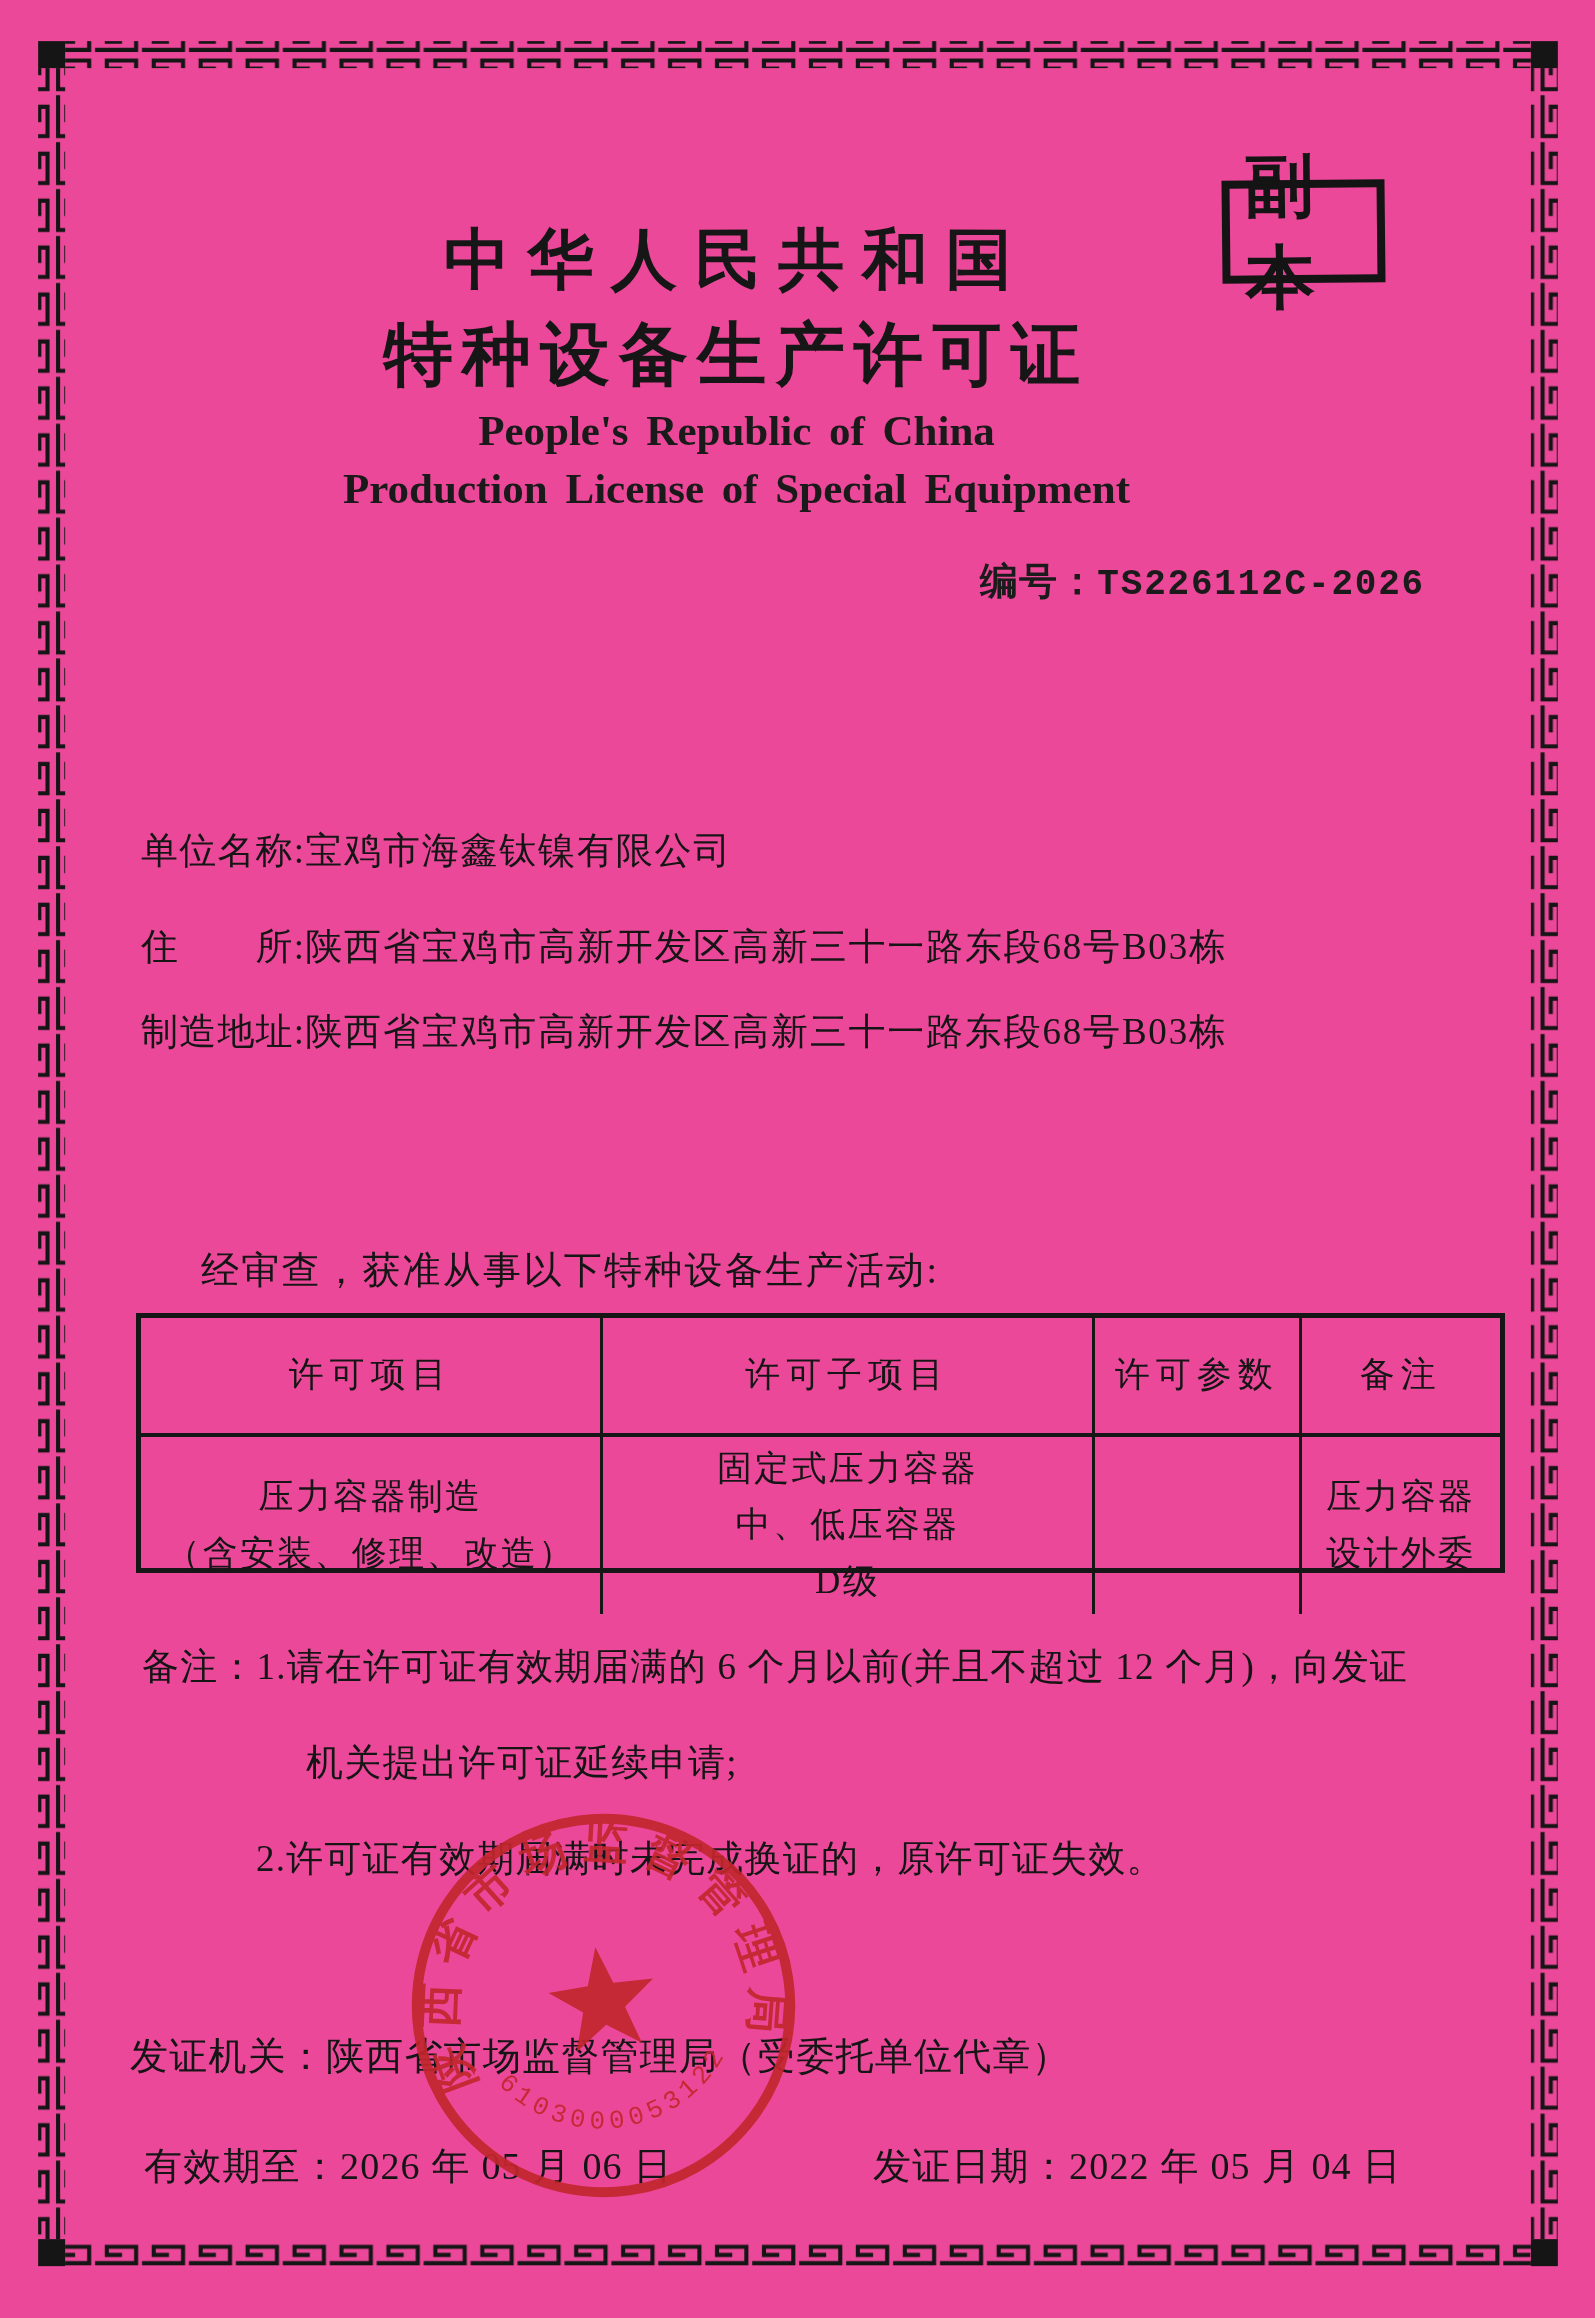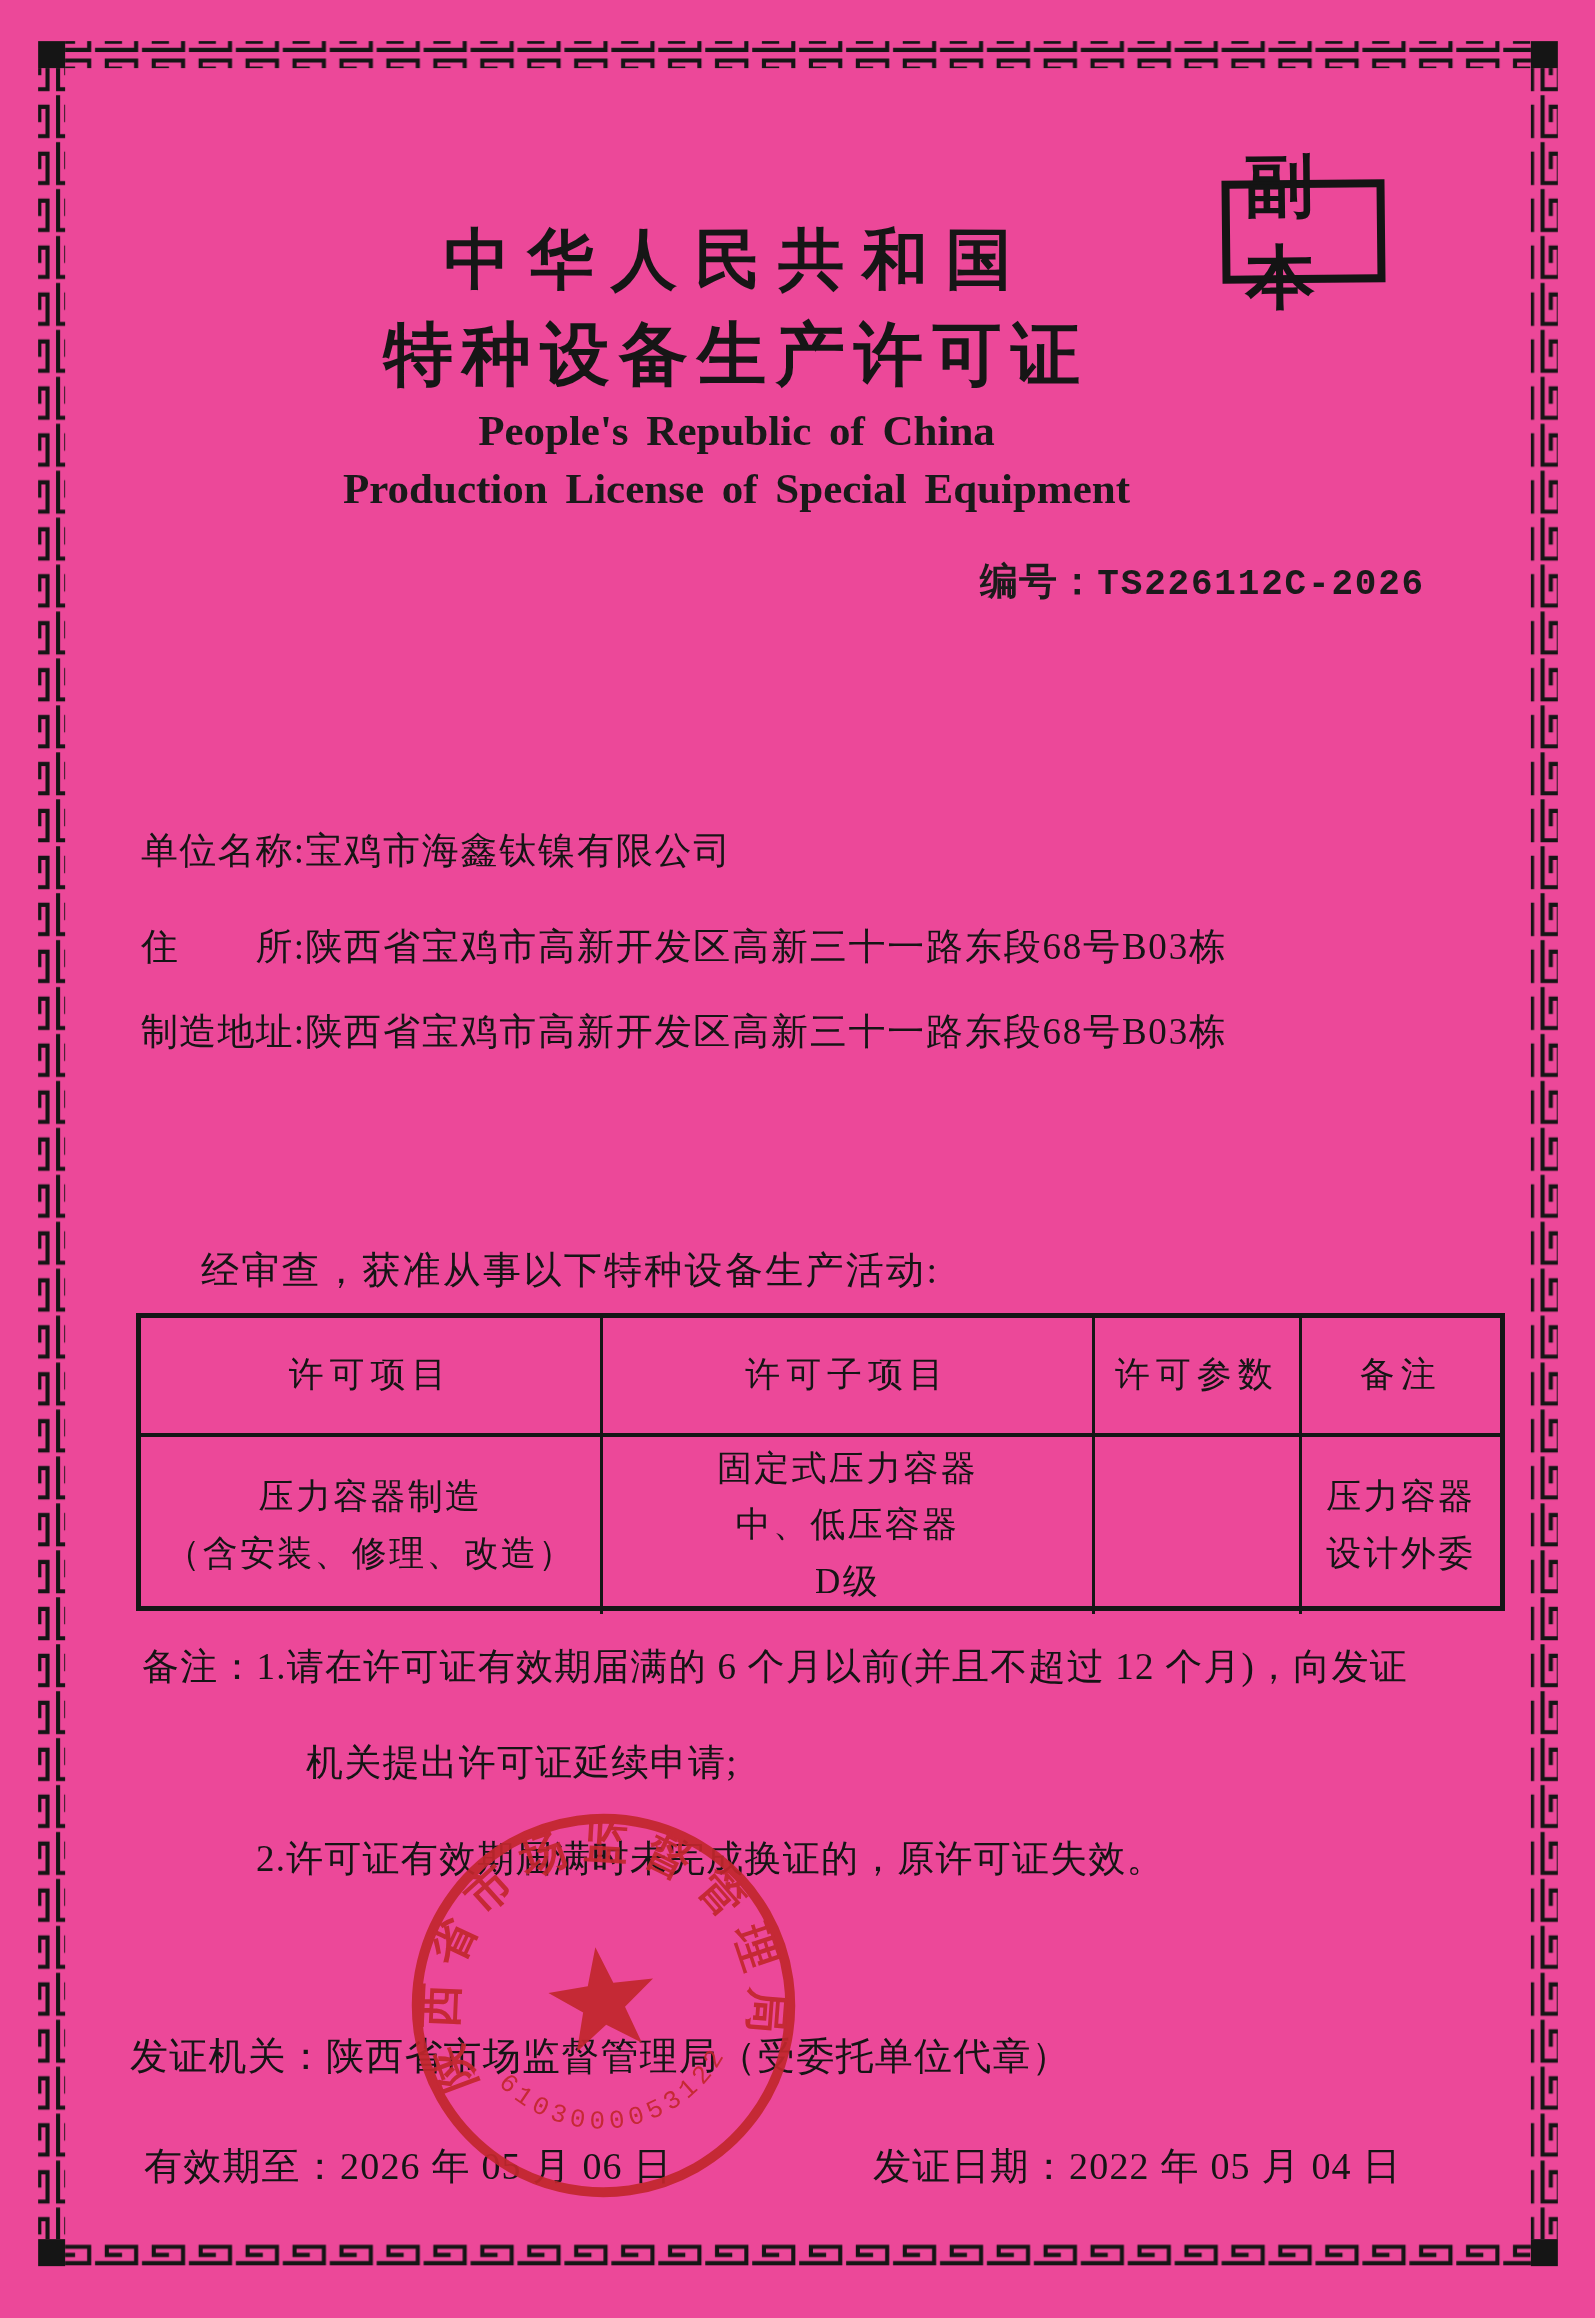--- a/index.html
+++ b/index.html
@@ -46,21 +46,21 @@
 
   .intro { position:absolute; left:201px; top:1245px; font-size:38px; letter-spacing:2.3px; color:#151515; }
 
   
   .lic-table {
     position:absolute; left:136px; top:1313px; width:1369px;
     border:5.3px solid #161616;
   }
   .lt-row { display:grid; grid-template-columns:34% 36.2% 15.2% 14.6%; }
   .lt-head { height:119px; border-bottom:4.7px solid #161616; }
-  .lt-body { height:169px; }
+  .lt-body { height:131px; }
   .lt-cell {
     display:flex; flex-direction:column; align-items:center; justify-content:center;
     border-right:3.5px solid #161616; font-size:35px; color:#151515; letter-spacing:2.3px;
     text-align:center; line-height:1.62; padding:3.5px 4.7px;
   }
   .lt-cell:last-child { border-right:none; }
   .lt-head .lt-cell { font-weight:normal; letter-spacing:5.9px; }
 
   
   .note-line { position:absolute; font-size:37px; color:#151515; letter-spacing:1.2px; white-space:nowrap; }

